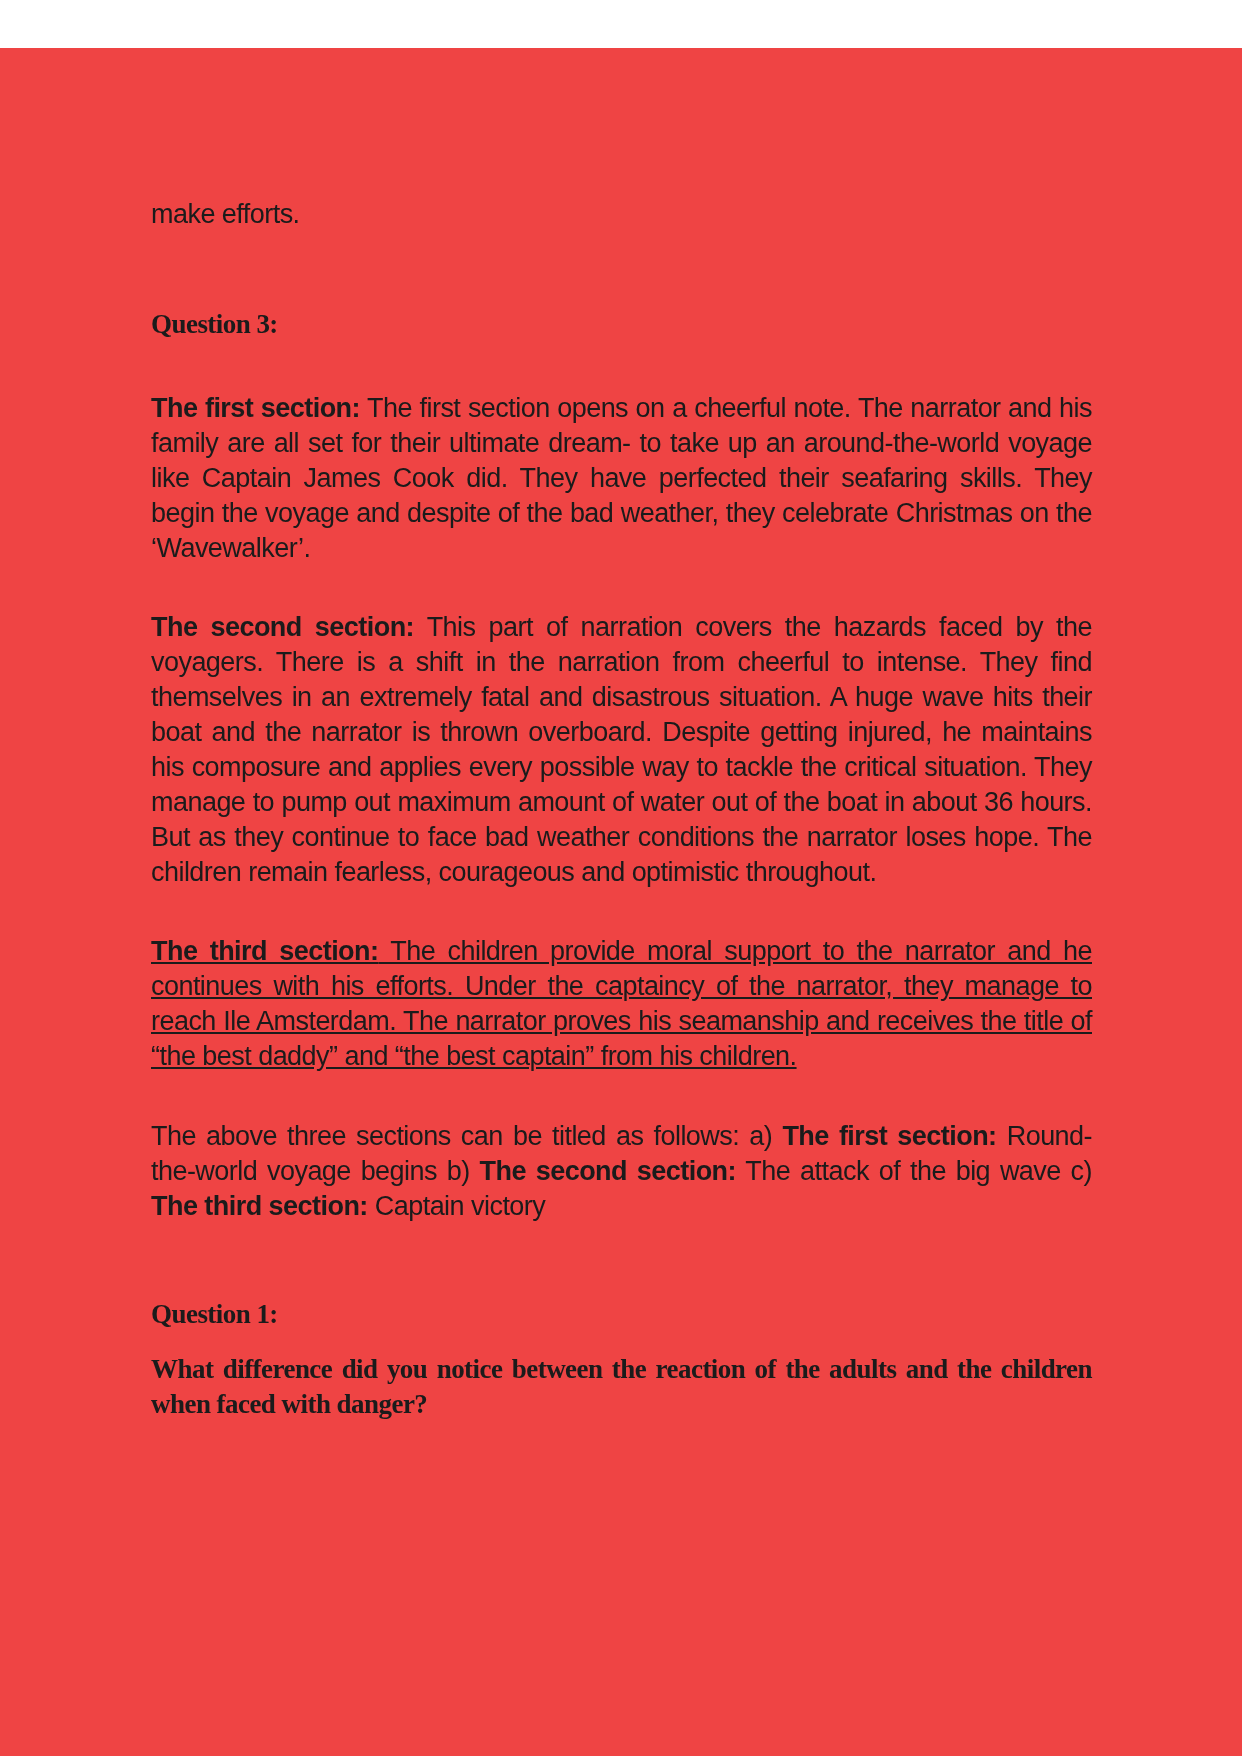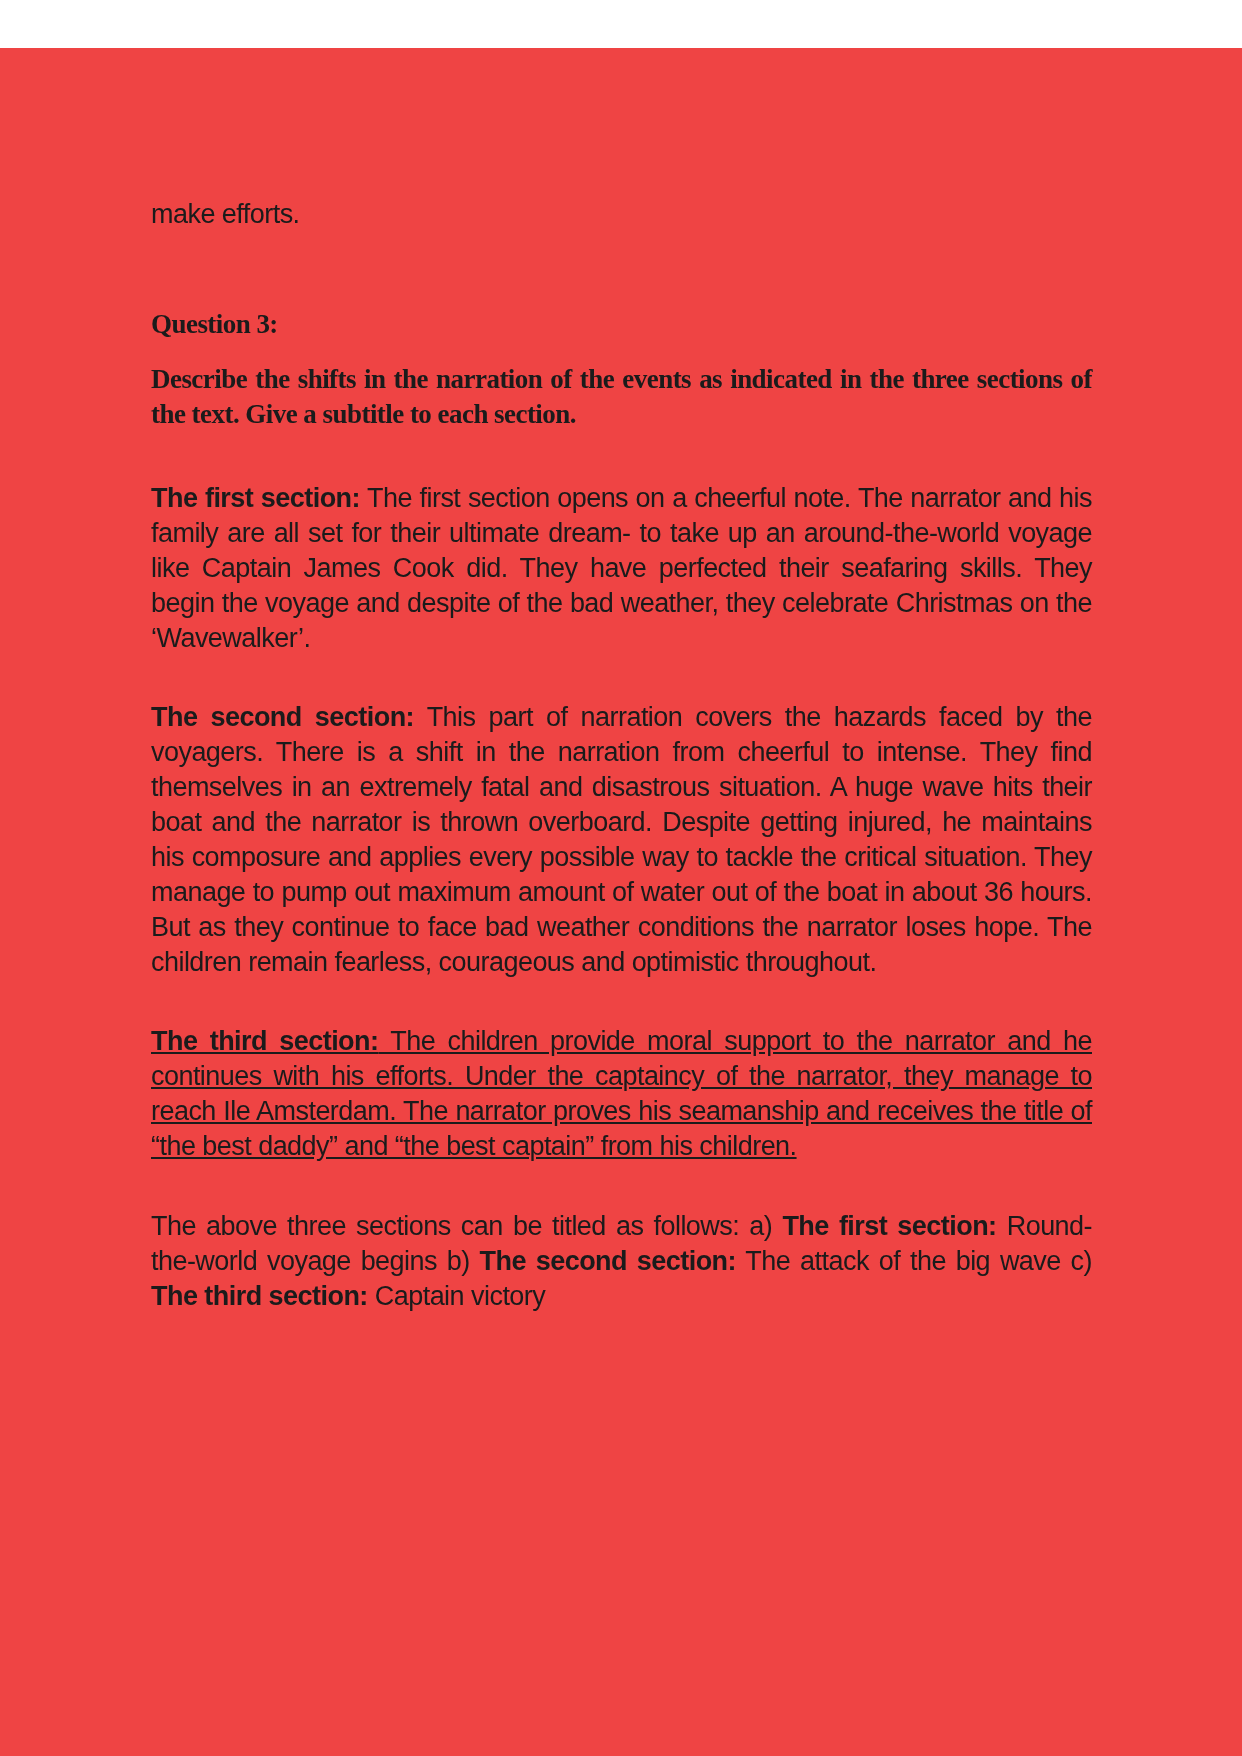--- a/index.html
+++ b/index.html
@@ -45,26 +45,27 @@
 </style>
 </head>
 <body>
 
 <div class="page">
 
   <p class="b-fragment">make efforts.</p>
 
   <p class="bold b-q3-heading">Question 3:</p>
 
-  <p class="bold justify b-q3-text">Describe the shifts in the narration of the events as indicated in the three sections of the text. Give a subtitle to each section.</p>
 
 
   <p class="justify b-para-first"><strong>The first section:</strong><span> The first section opens on a cheerful note. The narrator and his family are all set for their ultimate dream- to take up an around-the-world voyage like Captain James Cook did. They have perfected their seafaring skills. They begin the voyage and despite of the bad weather, they celebrate Christmas on the ‘Wavewalker’.</span></p>
 
   <p class="justify b-para-second"><strong>The second section:</strong><span> This part of narration covers the hazards faced by the voyagers. There is a shift in the narration from cheerful to intense. They find themselves in an extremely fatal and disastrous situation. A huge wave hits their boat and the narrator is thrown overboard. Despite getting injured, he maintains his composure and applies every possible way to tackle the critical situation. They manage to pump out maximum amount of water out of the boat in about 36 hours. But as they continue to face bad weather conditions the narrator loses hope. The children remain fearless, courageous and optimistic throughout.</span></p>
 
   <p class="justify b-para-third"><strong>The third section:</strong><span> The children provide moral support to the narrator and he continues with his efforts. Under the captaincy of the narrator, they manage to reach Ile Amsterdam. The narrator proves his seamanship and receives the title of “the best daddy” and “the best captain” from his children.</span></p>
 
   <p class="justify b-para-titles"><span>The above three sections can be titled as follows: a) </span><strong>The first section:</strong><span> Round-the-world voyage begins b) </span><strong>The second section:</strong><span> The attack of the big wave c) </span><strong>The third section:</strong><span> Captain victory</span></p>
 
+  <p class="bold b-q1-heading">Question 1:</p>
 
+  <p class="bold justify b-q1-text">What difference did you notice between the reaction of the adults and the children when faced with danger?</p>
 
 </div>
 
 </body></html>

